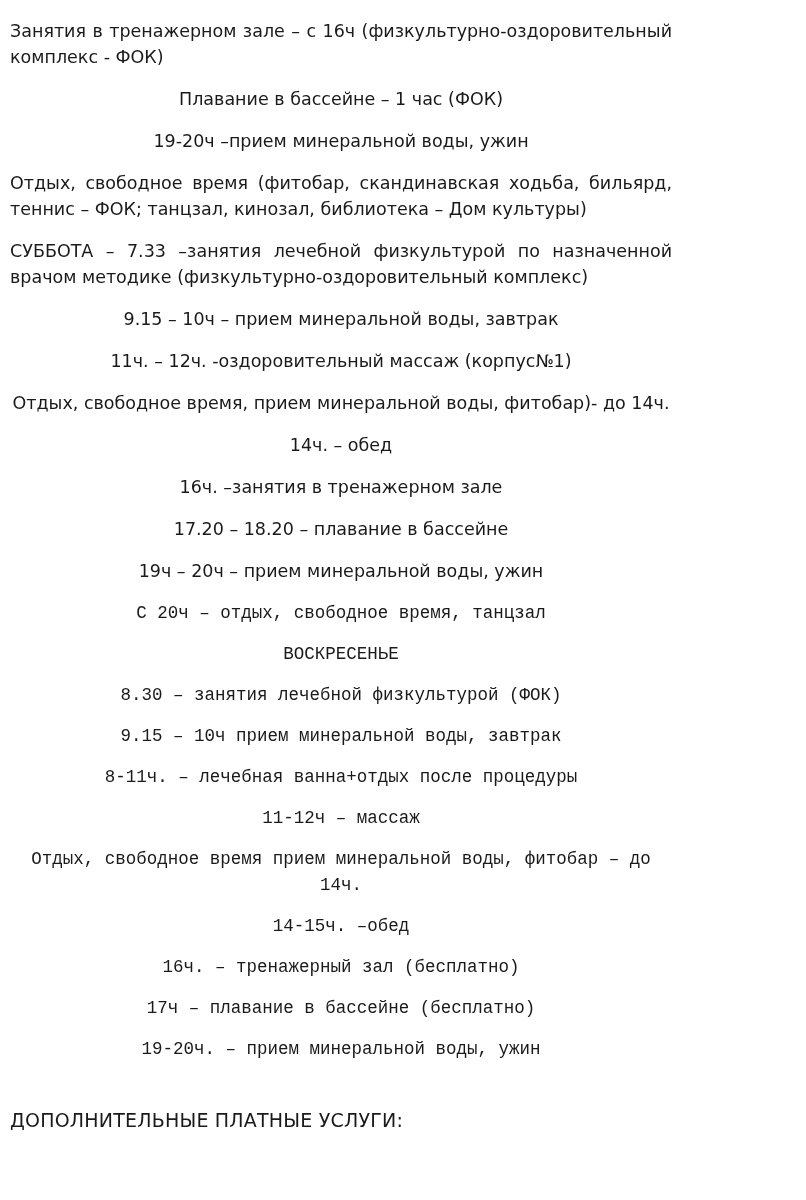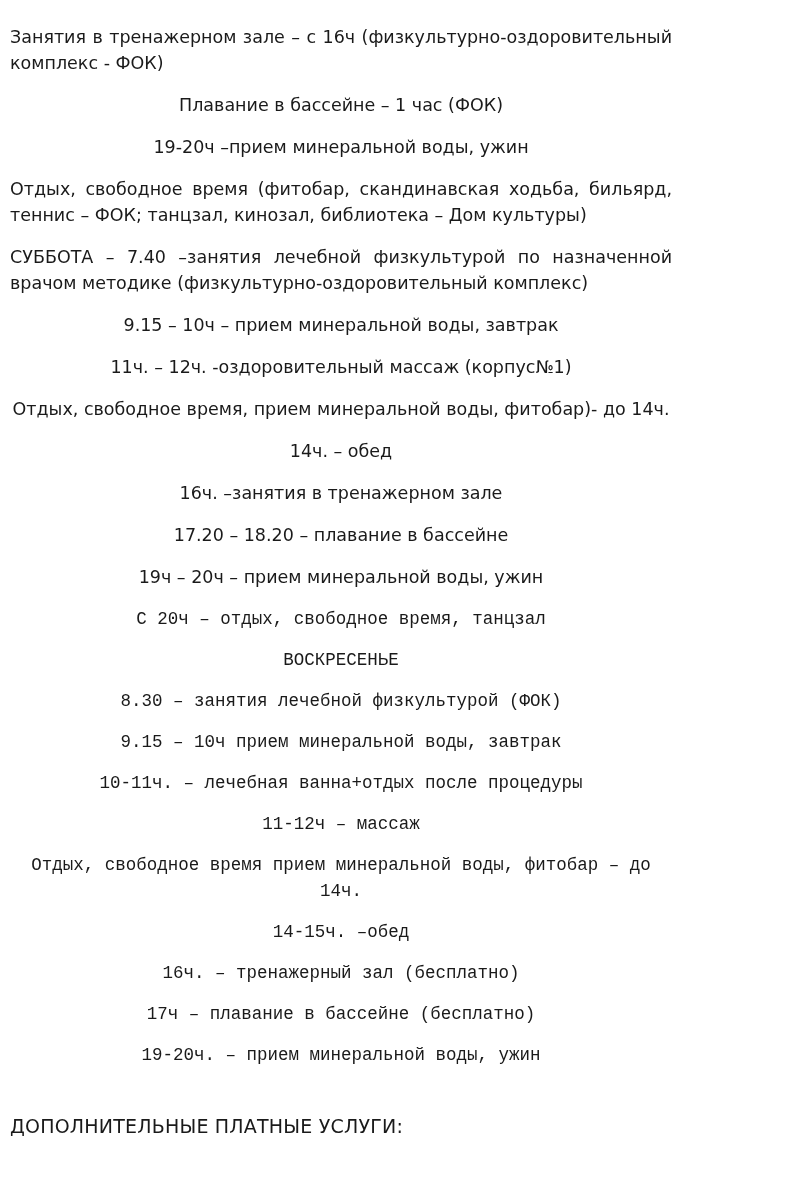--- a/index.html
+++ b/index.html
@@ -11,21 +11,21 @@
     width: 806px;
     height: 1200px;
     font-family: "DejaVu Sans", sans-serif;
     color: #1a1a1a;
     overflow: hidden;
   }
   .page {
     width: 684px;
     height: 1200px;
     box-sizing: border-box;
-    padding: 24px 12px 0 10px;
+    padding: 18px 12px 0 10px;
     position: relative;
   }
   .para {
     font-size: 17.5px;
     line-height: 26px;
     margin: 0 0 16px 0;
     text-align: center;
     white-space: pre-wrap;
   }
   .para.justify {
@@ -48,33 +48,33 @@
 </style>
 </head>
 <body>
 
 <div class="page">
 
   <p class="para justify">Занятия в тренажерном зале – с 16ч (физкультурно-оздоровительный комплекс - ФОК)</p>
   <p class="para">Плавание в бассейне – 1 час (ФОК)</p>
   <p class="para">19-20ч –прием минеральной воды, ужин</p>
   <p class="para justify">Отдых, свободное время (фитобар, скандинавская ходьба, бильярд, теннис – ФОК; танцзал, кинозал, библиотека – Дом культуры)</p>
-  <p class="para justify">СУББОТА – 7.40 –занятия лечебной физкультурой по назначенной врачом методике (физкультурно-оздоровительный комплекс)</p>
+  <p class="para justify">СУББОТА – 7.33 –занятия лечебной физкультурой по назначенной врачом методике (физкультурно-оздоровительный комплекс)</p>
   <p class="para">9.15 – 10ч – прием минеральной воды, завтрак</p>
   <p class="para">11ч. – 12ч. -оздоровительный массаж (корпус№1)</p>
   <p class="para">Отдых, свободное время, прием минеральной воды, фитобар)- до 14ч.</p>
   <p class="para">14ч. – обед</p>
   <p class="para">16ч. –занятия в тренажерном зале</p>
   <p class="para">17.20 – 18.20 – плавание в бассейне</p>
   <p class="para">19ч – 20ч – прием минеральной воды, ужин</p>
   <p class="para tight">С 20ч – отдых, свободное время, танцзал</p>
   <p class="para tight">ВОСКРЕСЕНЬЕ</p>
   <p class="para tight">8.30 – занятия лечебной физкультурой (ФОК)</p>
   <p class="para tight">9.15 – 10ч прием минеральной воды, завтрак</p>
-  <p class="para tight">10-11ч. – лечебная ванна+отдых после процедуры</p>
+  <p class="para tight">8-11ч. – лечебная ванна+отдых после процедуры</p>
   <p class="para tight">11-12ч – массаж</p>
   <p class="para tight">Отдых, свободное время прием минеральной воды, фитобар – до 14ч.</p>
   <p class="para tight">14-15ч. –обед</p>
   <p class="para tight">16ч. – тренажерный зал (бесплатно)</p>
   <p class="para tight">17ч – плавание в бассейне (бесплатно)</p>
   <p class="para tight">19-20ч. – прием минеральной воды, ужин</p>
 
   <div class="spacer-big"></div>
 
   <p class="heading">ДОПОЛНИТЕЛЬНЫЕ ПЛАТНЫЕ УСЛУГИ:</p>

